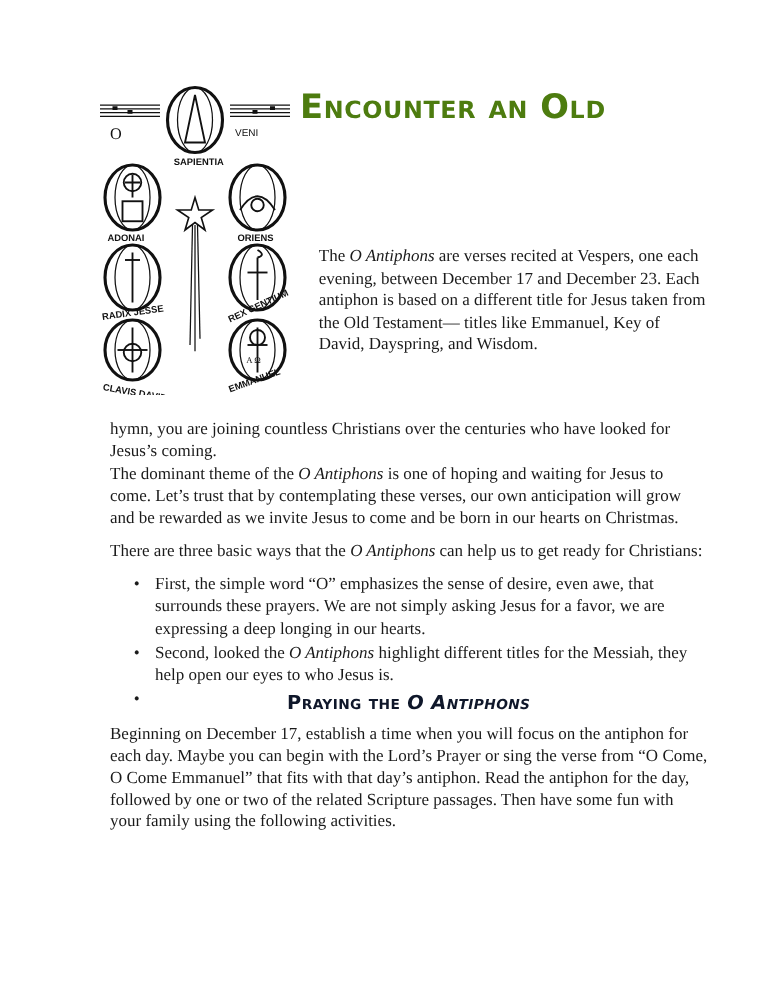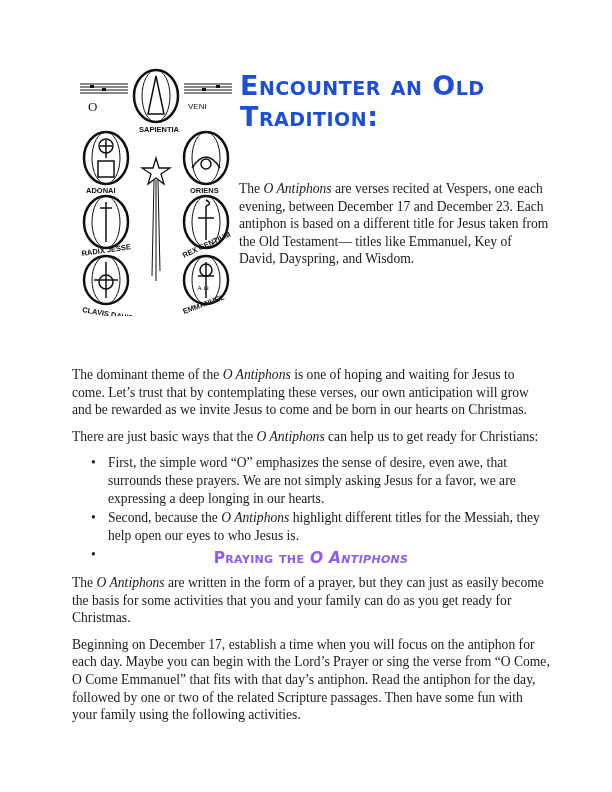--- a/index.html
+++ b/index.html
@@ -2,34 +2,34 @@
 <html><head>
 <meta charset="utf-8">
 <style>
   html, body { margin:0; padding:0; background:#fff; }
   body { width:612px; height:792px; position:relative; overflow:hidden;
          font-family:"Liberation Serif","DejaVu Serif",serif; color:#1a1a1a; }
   .page { position:absolute; left:0; top:0; width:612px; height:792px; }
   .graphic { position:absolute; left:76px; top:66px; width:160px; height:250px; }
   .title { position:absolute; left:240px; top:70px; width:330px;
            font-family:"DejaVu Sans","Liberation Sans",sans-serif; font-weight:bold;
-           font-size:27px; line-height:31px; color:#1d4ed8; font-variant:small-caps; letter-spacing:0.5px; }
+           font-size:27px; line-height:31px; color:#4d7c0f; font-variant:small-caps; letter-spacing:0.5px; }
   .title .ital { font-style:italic; }
-  .body-text { font-size:13.6px; line-height:17.6px; margin:0; }
+  .body-text { font-size:13.6px; line-height:17.6px; margin:16px; }
   .intro { position:absolute; left:239px; top:180px; width:310px; }
   .intro p { margin:0 0 8px 0; }
   .wrap-tail { position:absolute; left:72px; width:480px; }
-  .main { position:absolute; left:72px; top:366px; width:478px; }
+  .main { position:absolute; left:72px; top:354px; width:478px; }
   .main p { margin:0 0 9px 0; }
   ul.bullets { margin:0 0 6px 0; padding:0; list-style:none; }
   ul.bullets li { position:relative; padding-left:36px; margin-bottom:2px; }
   ul.bullets li .dot { position:absolute; left:19px; top:0; }
   h2.sub { margin:2px 0 6px 0; text-align:center;
            font-family:"DejaVu Sans","Liberation Sans",sans-serif; font-weight:bold;
-           font-size:15.5px; font-variant:small-caps; color:#8b5cf6; letter-spacing:0.3px; }
+           font-size:15.5px; font-variant:small-caps; color:#0f172a; letter-spacing:0.3px; }
   h2.sub .ital { font-style:italic; }
   em { font-style:italic; }
 </style>
 </head>
 <body>
 
 <div class="page">
 
   <svg class="graphic" viewBox="0 0 160 250" xmlns="http://www.w3.org/2000/svg">
 
@@ -106,32 +106,31 @@
       <text x="114" y="127">ORIENS</text>
       <text x="6" y="190" transform="rotate(-8 6 190)">RADIX JESSE</text>
       <text x="108" y="192" transform="rotate(-25 108 192)">REX GENTIUM</text>
       <text x="6" y="246" transform="rotate(10 6 246)">CLAVIS DAVID</text>
       <text x="108" y="248" transform="rotate(-20 108 248)">EMMANUEL</text>
     </g>
   </svg>
 
   <div class="title">
     <div>Encounter an Old</div>
-    <div>Tradition:</div>
   </div>
 
   <div class="intro body-text">
     <p><span>The </span><em>O Antiphons</em><span> are verses recited at Vespers, one each evening, between December 17 and December 23. Each antiphon is based on a different title for Jesus taken from the Old Testament— titles like Emmanuel, Key of David, Dayspring, and Wisdom.</span></p>
   </div>
+  <div class="wrap-tail body-text" style="top:318px;">hymn, you are joining countless Christians over the centuries who have looked for Jesus’s coming.</div>
 
   <div class="main body-text">
     <p><span>The dominant theme of the </span><em>O Antiphons</em><span> is one of hoping and waiting for Jesus to come. Let’s trust that by contemplating these verses, our own anticipation will grow and be rewarded as we invite Jesus to come and be born in our hearts on Christmas.</span></p>
-    <p><span>There are just basic ways that the </span><em>O Antiphons</em><span> can help us to get ready for Christians:</span></p>
+    <p><span>There are three basic ways that the </span><em>O Antiphons</em><span> can help us to get ready for Christians:</span></p>
     <ul class="bullets">
       <li><span class="dot">•</span><span>First, the simple word “O” emphasizes the sense of desire, even awe, that surrounds these prayers. We are not simply asking Jesus for a favor, we are expressing a deep longing in our hearts.</span></li>
-      <li><span class="dot">•</span><span>Second, because the </span><em>O Antiphons</em><span> highlight different titles for the Messiah, they help open our eyes to who Jesus is.</span></li>
+      <li><span class="dot">•</span><span>Second, looked the </span><em>O Antiphons</em><span> highlight different titles for the Messiah, they help open our eyes to who Jesus is.</span></li>
       <li><span class="dot">•</span></li>
     </ul>
     <h2 class="sub"><span>Praying the </span><span class="ital">O Antiphons</span></h2>
-    <p><span>The </span><em>O Antiphons</em><span> are written in the form of a prayer, but they can just as easily become the basis for some activities that you and your family can do as you get ready for Christmas.</span></p>
     <p>Beginning on December 17, establish a time when you will focus on the antiphon for each day. Maybe you can begin with the Lord’s Prayer or sing the verse from “O Come, O Come Emmanuel” that fits with that day’s antiphon. Read the antiphon for the day, followed by one or two of the related Scripture passages. Then have some fun with your family using the following activities.</p>
   </div>
 </div>
 
 </body></html>

